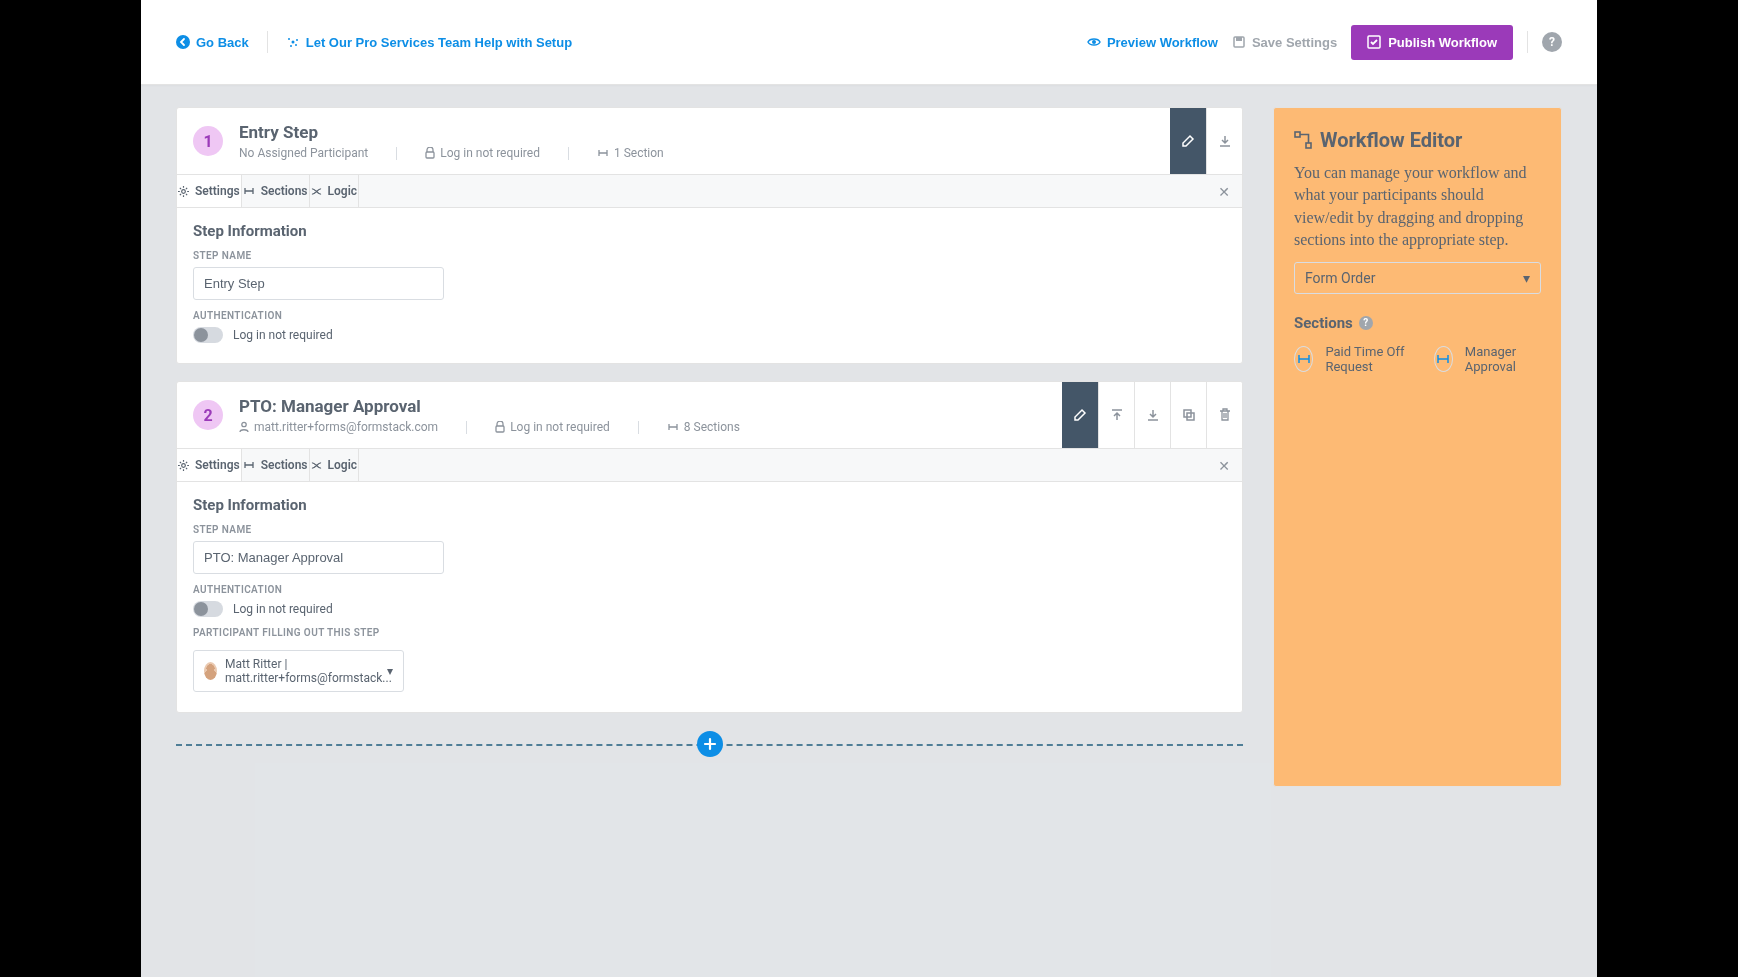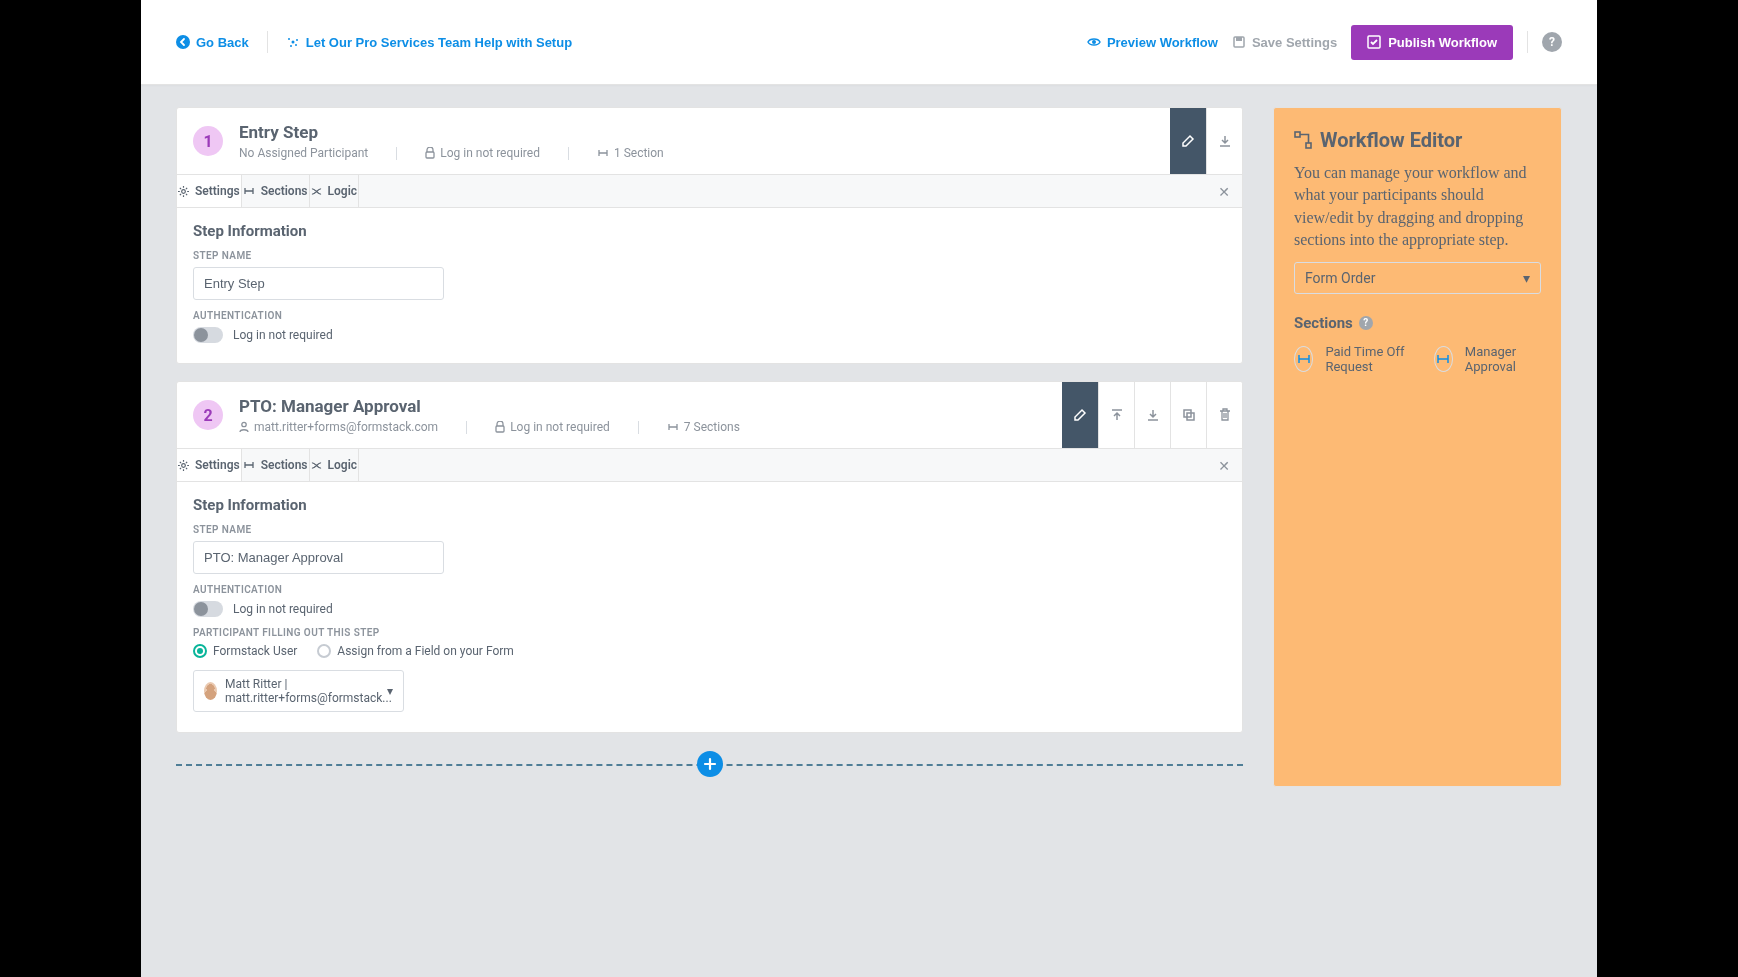--- a/index.html
+++ b/index.html
@@ -263,21 +263,21 @@
                     </span>
                 <span>Log in not required</span>
               </span>
               <span class="mdiv"></span>
               <span class="meta-item">
                 <span class="icon">
                       <svg width="12" height="10" viewBox="0 0 12 10">
                         <path d="M2 2 V8 M10 2 V8 M2 5 H10" stroke="#8c939c" stroke-width="1.3" fill="none"></path>
                       </svg>
                     </span>
-                <span>7 Sections</span>
+                <span>8 Sections</span>
               </span>
             </div>
           </div>
           <div class="header-actions">
             <div class="act-btn dark">
               <svg width="16" height="16" viewBox="0 0 16 16">
                     <path d="M3 13 L3 10 L10 3 L13 6 L6 13 Z" fill="none" stroke="#fff" stroke-width="1.5"></path>
                   </svg>
             </div>
             <div class="act-btn">
@@ -338,32 +338,20 @@
           <div class="field-label">STEP NAME</div>
           <input class="text-input" value="PTO: Manager Approval" style="">
           <div class="field-label">AUTHENTICATION</div>
           <div class="toggle-row">
             <div class="toggle">
                   <div class="knob"></div>
                 </div>
             <span class="toggle-label">Log in not required</span>
           </div>
           <div class="field-label">PARTICIPANT FILLING OUT THIS STEP</div>
-          <div class="radio-row">
-            <label class="radio">
-              <span class="radio-ind">
-                    <span class="dot"></span>
-                  </span>
-              <span>Formstack User</span>
-            </label>
-            <label class="radio">
-              <span class="radio-ind off"></span>
-              <span>Assign from a Field on your Form</span>
-            </label>
-          </div>
           <div class="select-box">
             <span class="avatar"></span>
             <span>Matt Ritter | matt.ritter+forms@formstack...</span>
             <span class="caret">▾</span>
           </div>
         </div>
       </div>
 
       <div class="add-step-line">
         <div class="add-step-btn">

